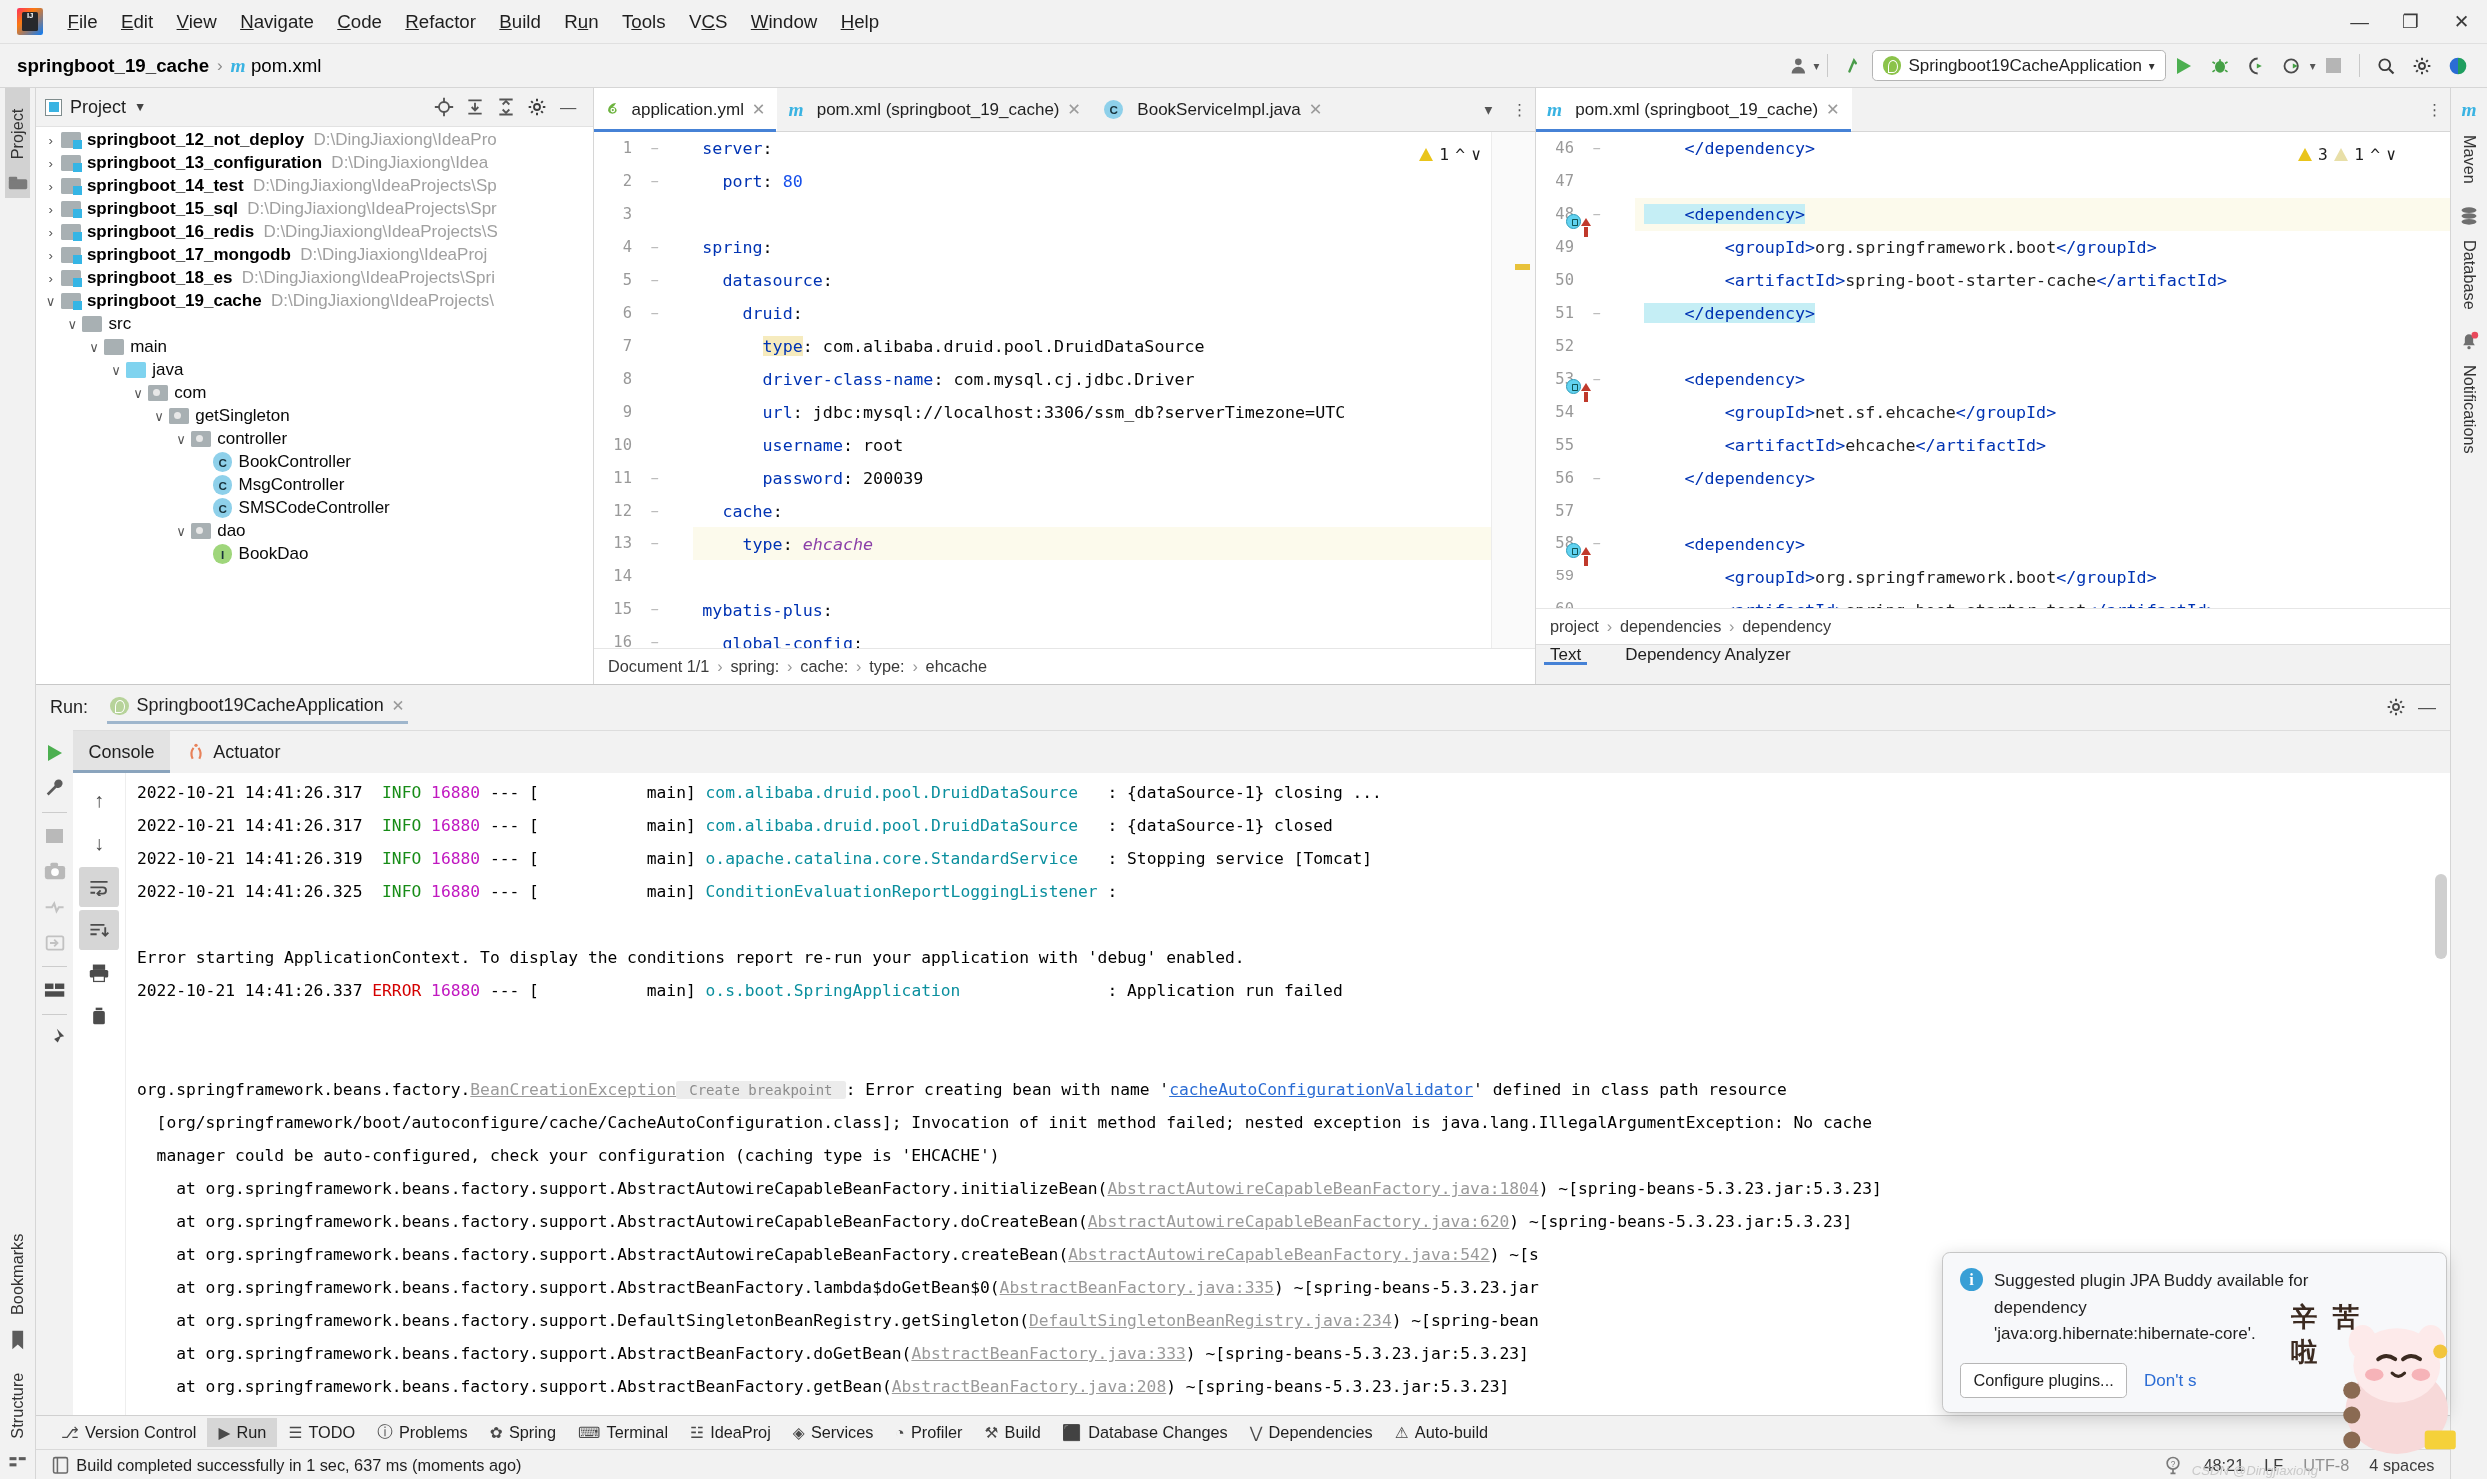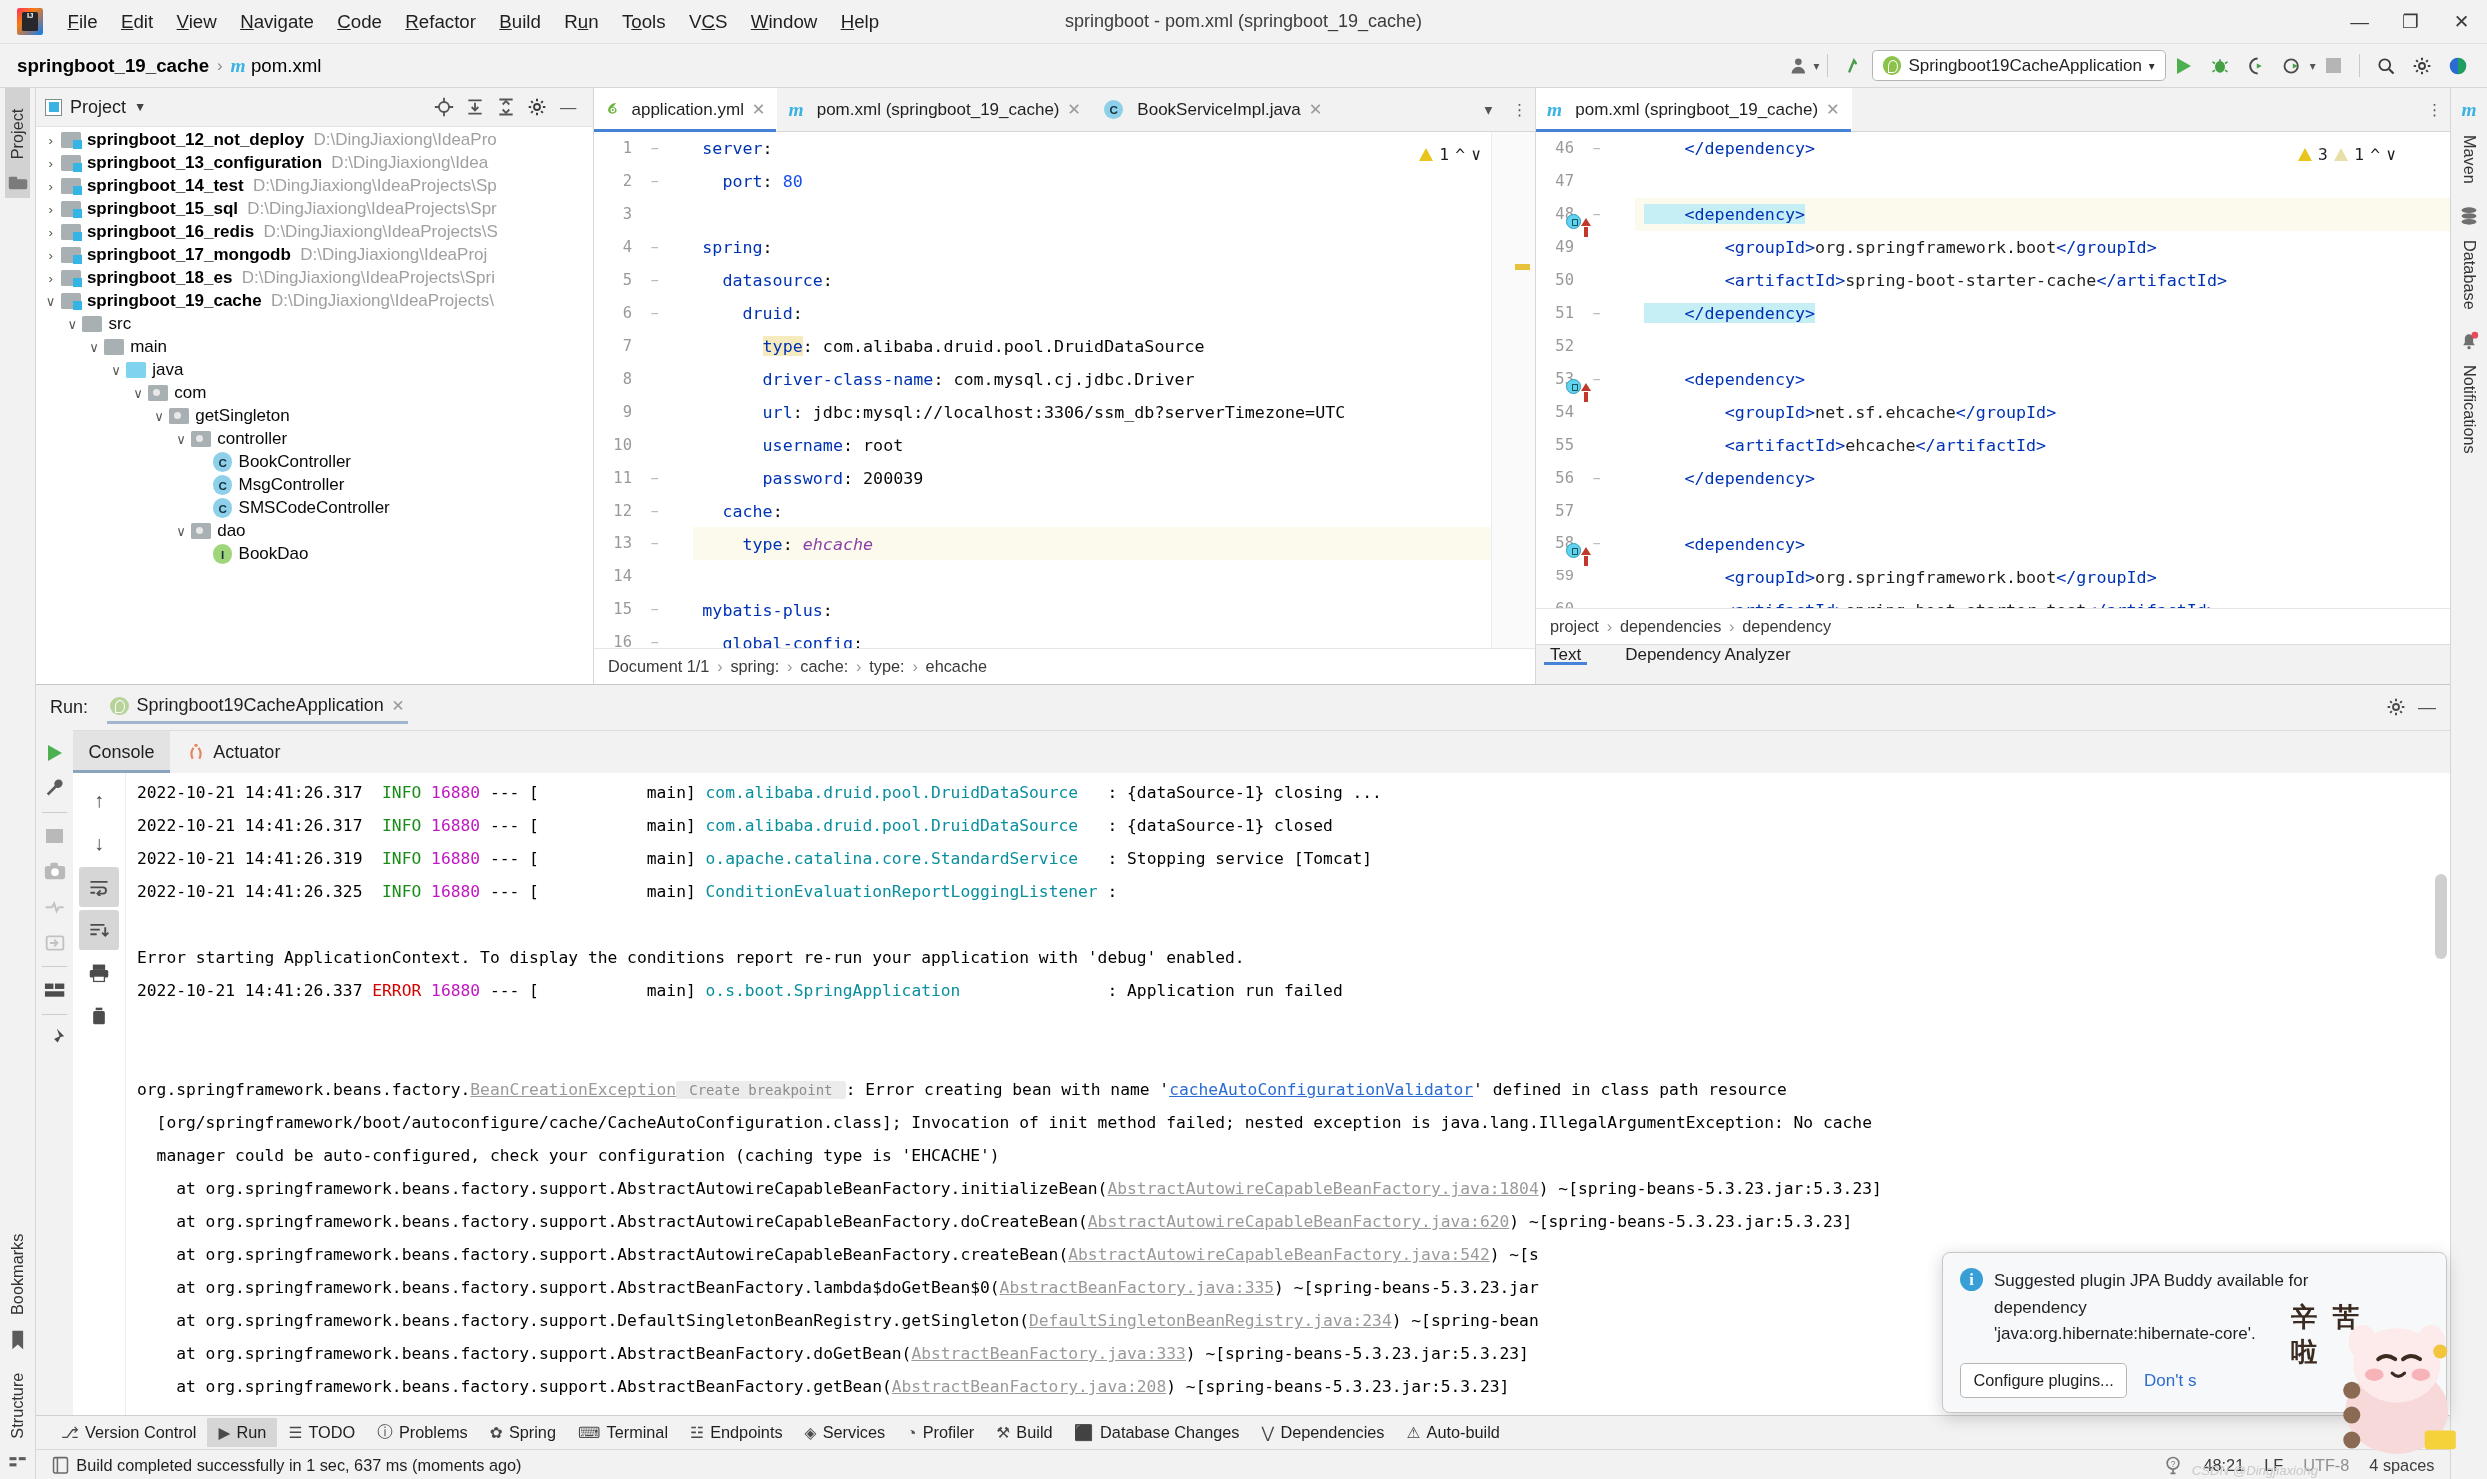--- a/index.html
+++ b/index.html
@@ -186,21 +186,20 @@
       <div class="mi"><u>N</u>avigate</div>
       <div class="mi"><u>C</u>ode</div>
       <div class="mi"><u>R</u>efactor</div>
       <div class="mi"><u>B</u>uild</div>
       <div class="mi">R<u>u</u>n</div>
       <div class="mi">T<u>o</u>ols</div>
       <div class="mi">V<u>C</u>S</div>
       <div class="mi"><u>W</u>indow</div>
       <div class="mi"><u>H</u>elp</div>
     </div>
-    <div class="win-title">springboot - pom.xml (springboot_19_cache)</div>
     <div class="winbtns">
       <div>—</div>
       <div>❐</div>
       <div>✕</div>
     </div>
   </div>
 
   <div class="navbar">
     <span class="crumb">springboot_19_cache</span>
     <span class="crumb sep">›</span>
@@ -842,21 +841,21 @@
           <div class="tbi">
             <span style="color:#4a4a4a;font-size:15.5px;">✿</span>
             <span>Spring</span>
           </div>
           <div class="tbi">
             <span style="color:#4a4a4a;font-size:15.5px;">⌨</span>
             <span>Terminal</span>
           </div>
           <div class="tbi">
             <span style="color:#4a4a4a;font-size:15.5px;">☳</span>
-            <span>Endpoints</span>
+            <span>IdeaProj</span>
           </div>
           <div class="tbi">
             <span style="color:#4a4a4a;font-size:15.5px;">◈</span>
             <span>Services</span>
           </div>
           <div class="tbi">
             <span style="color:#4a4a4a;font-size:15.5px;">◔</span>
             <span>Profiler</span>
           </div>
           <div class="tbi">

